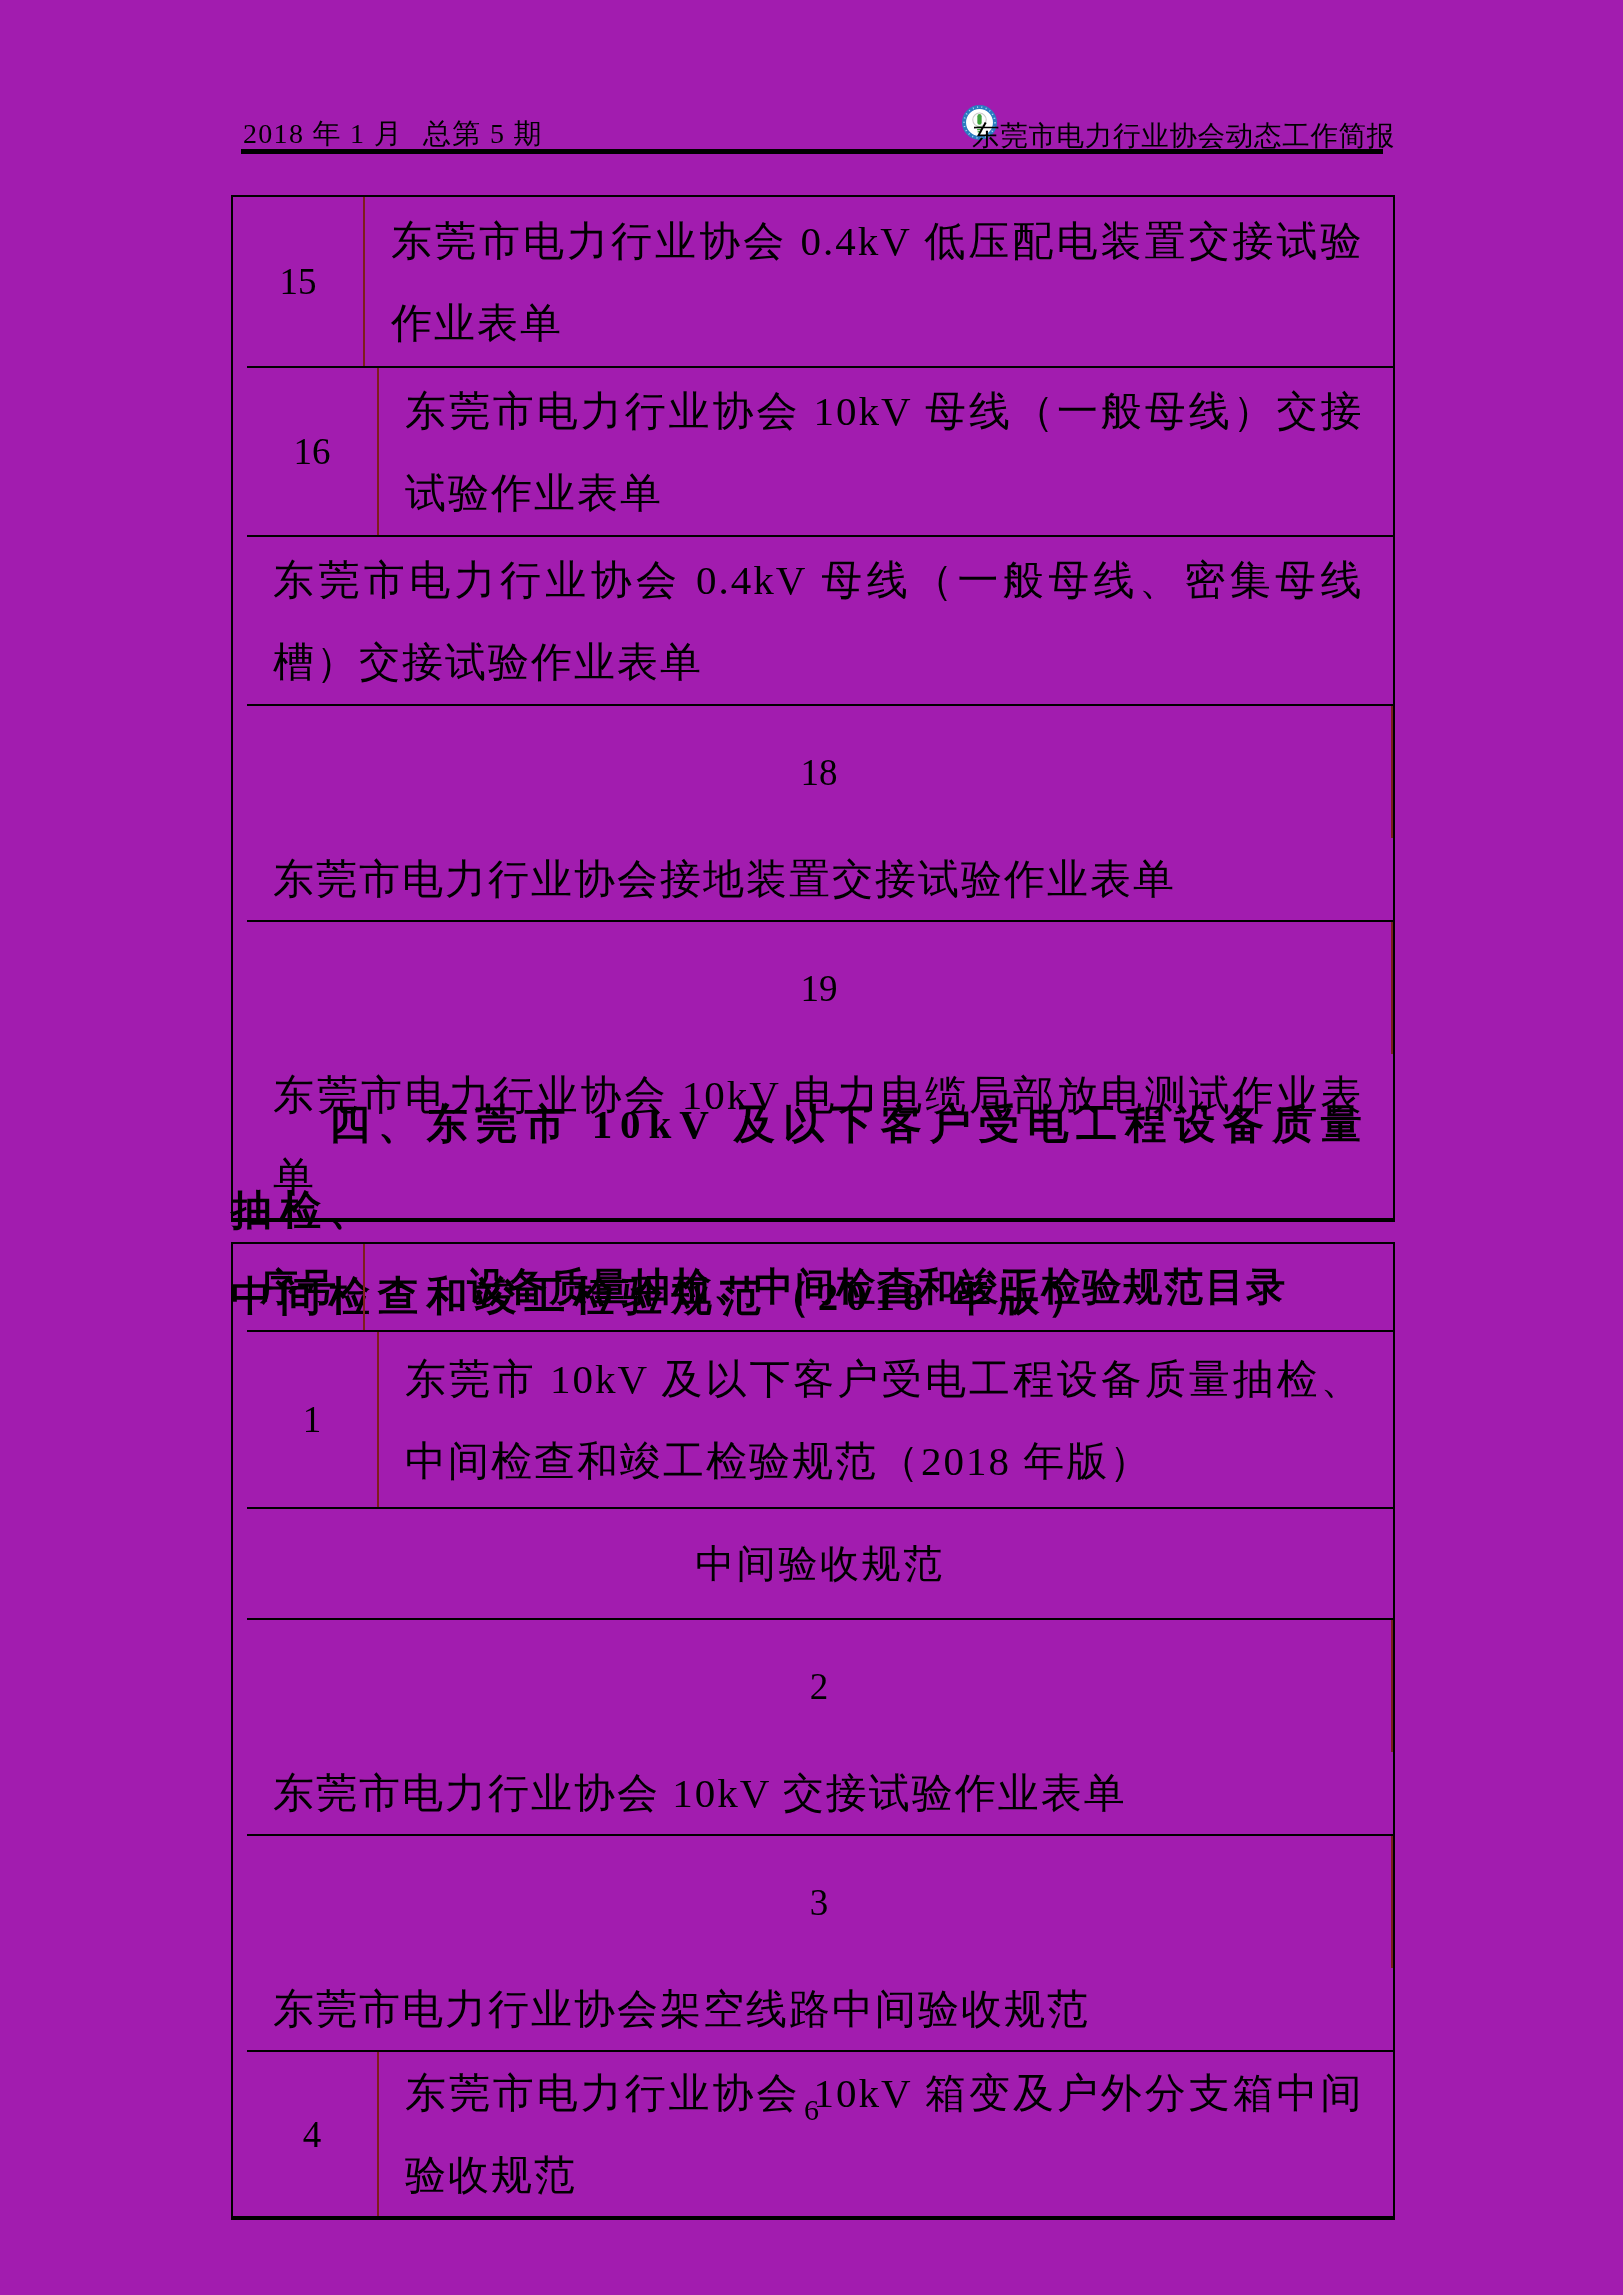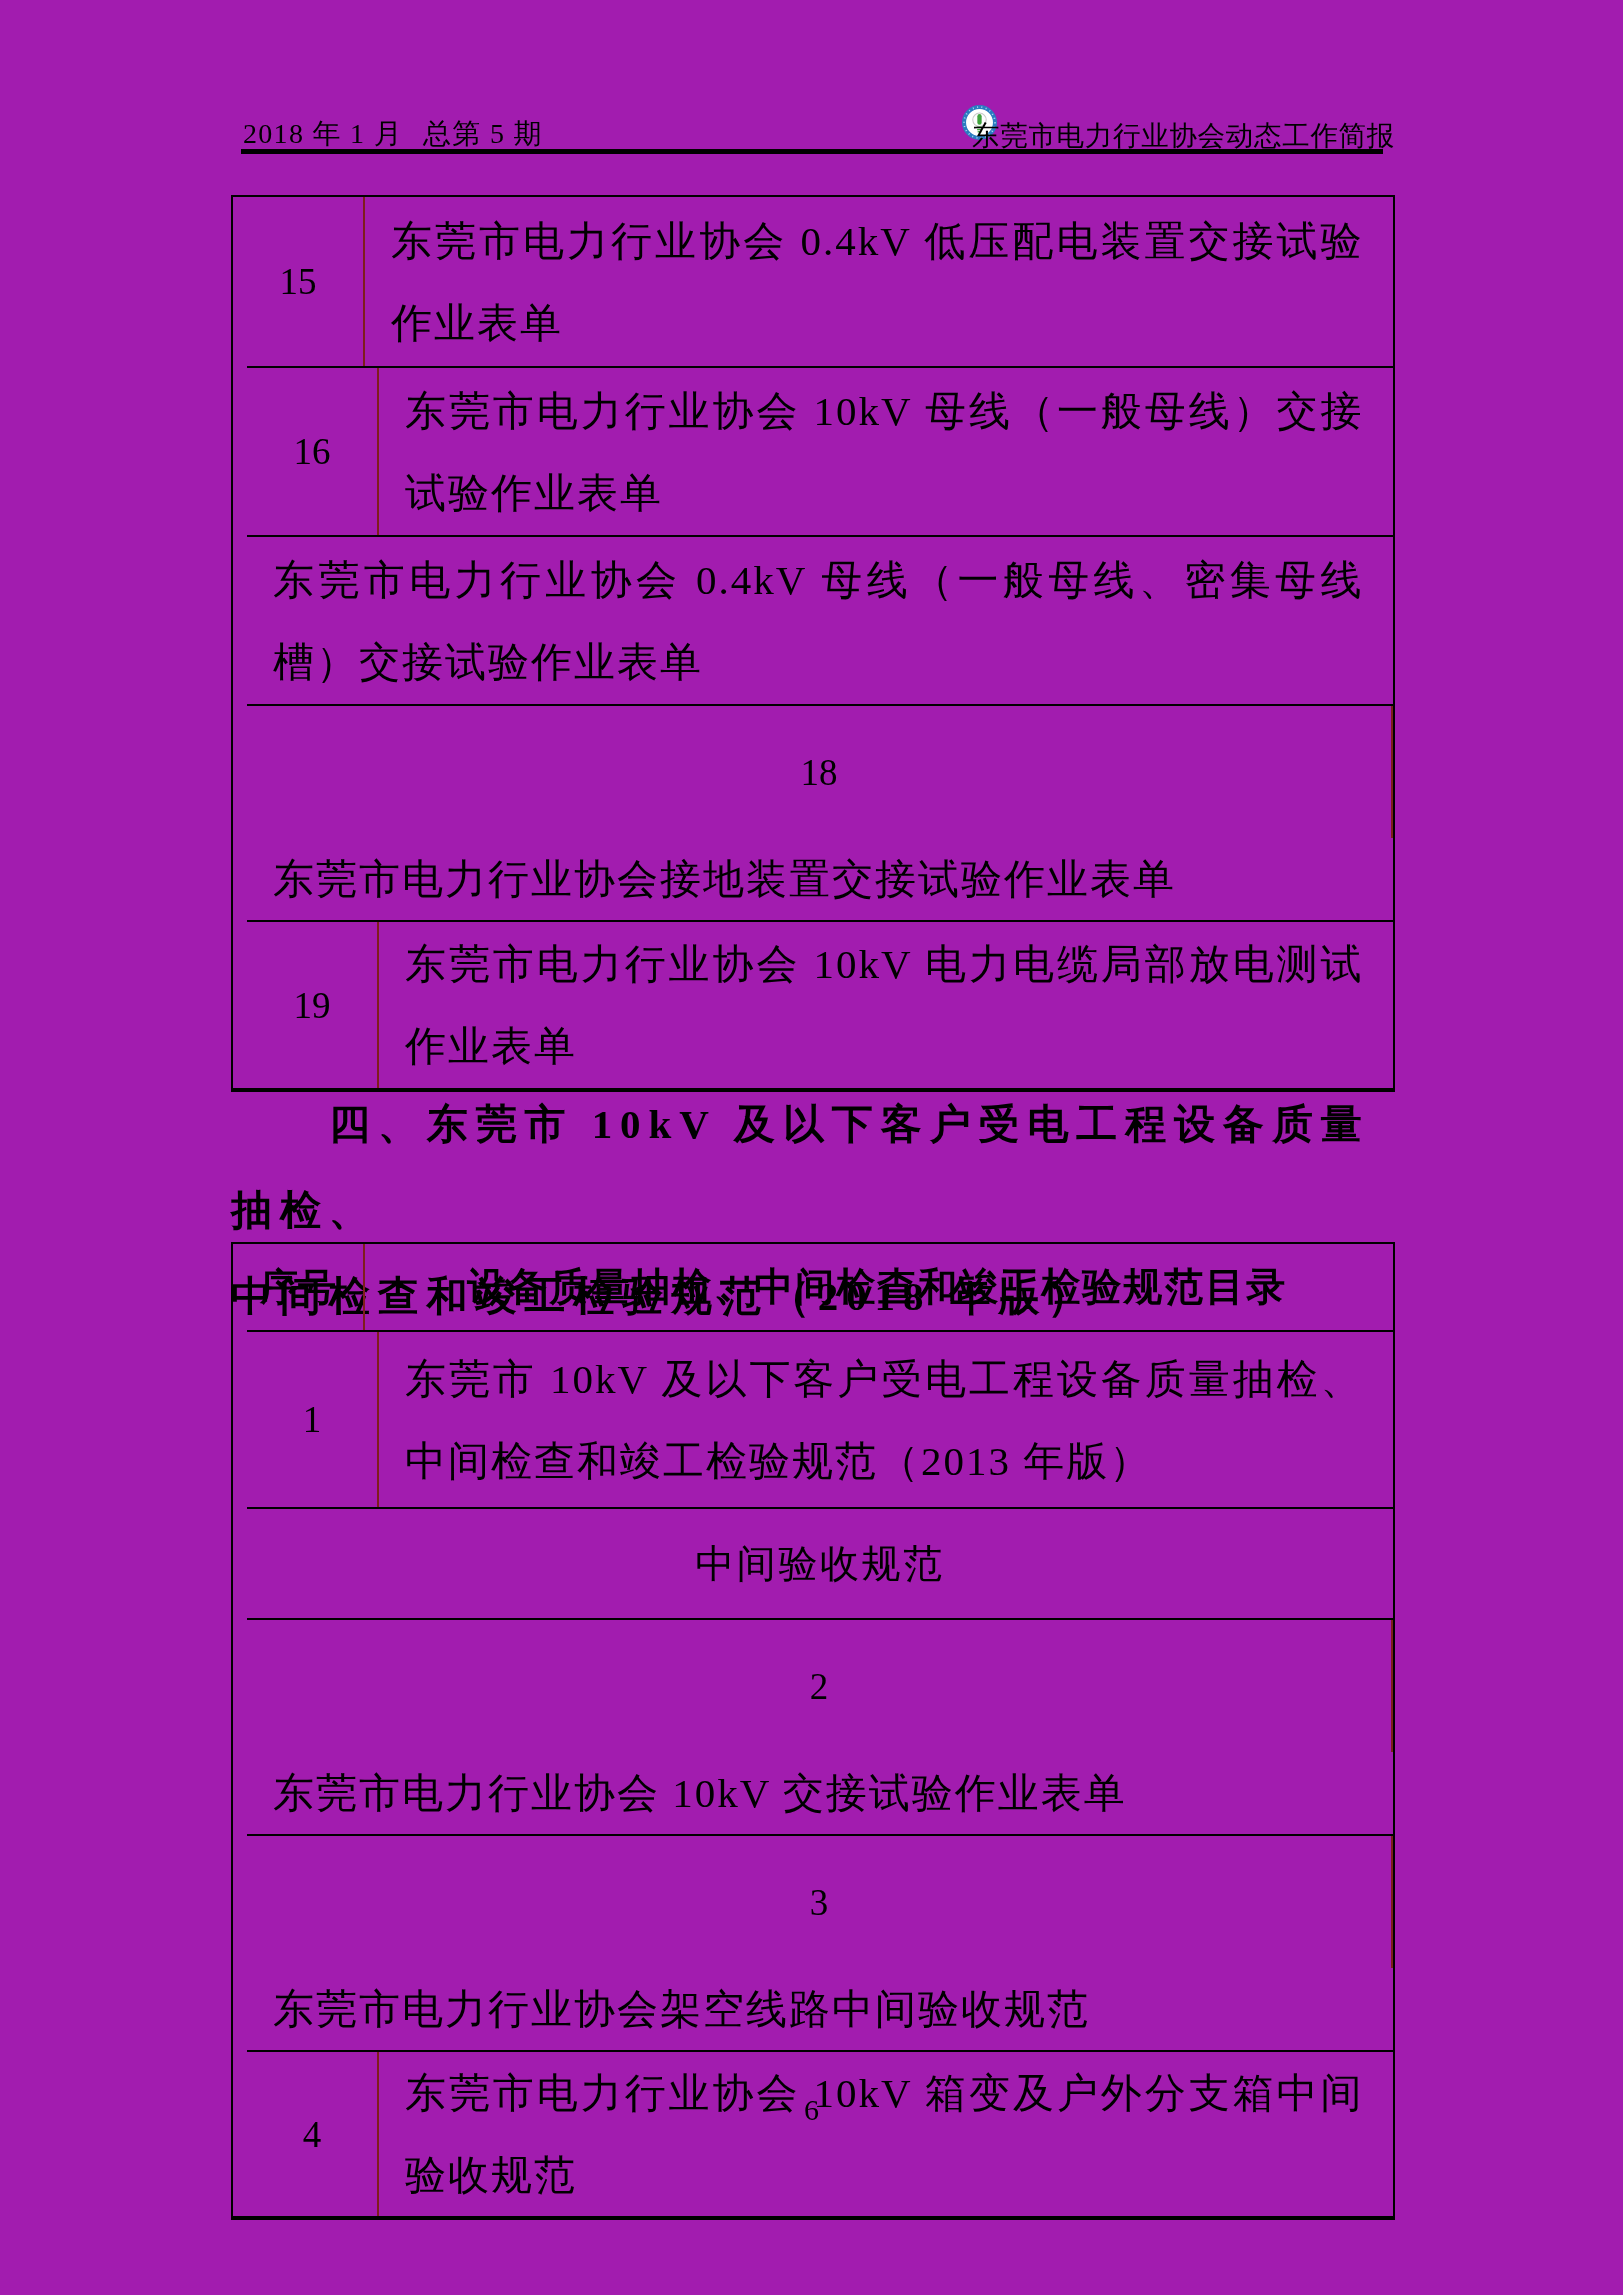--- a/index.html
+++ b/index.html
@@ -42,21 +42,21 @@
   }
   .single .inner{text-align:left;}
   .hrow .cno{font-weight:bold;font-size:38px;}
   .hrow .ctext{justify-content:center;}
   .hrow .ctext .inner{text-align:center;font-weight:bold;font-size:39px;}
   .mrow{
     display:flex;align-items:center;justify-content:center;
     font-size:39px;letter-spacing:2.6px;box-sizing:border-box;
   }
   .h258{min-height:169px;}
-  .h256{min-height:168px;}
+  .h256{min-height:168px;flex-direction:column;}
   .h270{min-height:177px;}
   .h240{min-height:157px;}
   .h170{min-height:111px;flex-direction:column;}
   .h132{min-height:86px;}
   
   .sec{
     position:absolute;left:231px;top:1081px;width:1166px;
     font-weight:bold;font-size:41px;line-height:86px;letter-spacing:7.9px;
   }
   .sec .l1{text-indent:98px;}
@@ -127,21 +127,21 @@
   <div class="tbl tbl2">
     <div class="trow hrow h132">
       <div class="cno">序号</div>
       <div class="ctext">
           <div class="inner">设备质量抽检、中间检查和竣工检验规范目录</div>
         </div>
     </div>
     <div class="trow h270">
       <div class="cno">1</div>
       <div class="ctext">
-          <div class="inner">东莞市 10kV 及以下客户受电工程设备质量抽检、中间检查和竣工检验规范（2013 年版）</div>
+          <div class="inner">东莞市 10kV 及以下客户受电工程设备质量抽检、中间检查和竣工检验规范（2018 年版）</div>
         </div>
     </div>
     <div class="trow mrow h170">中间验收规范</div>
     <div class="trow h170 single">
       <div class="cno">2</div>
       <div class="ctext">
           <div class="inner">东莞市电力行业协会 10kV 交接试验作业表单</div>
         </div>
     </div>
     <div class="trow h170 single">

